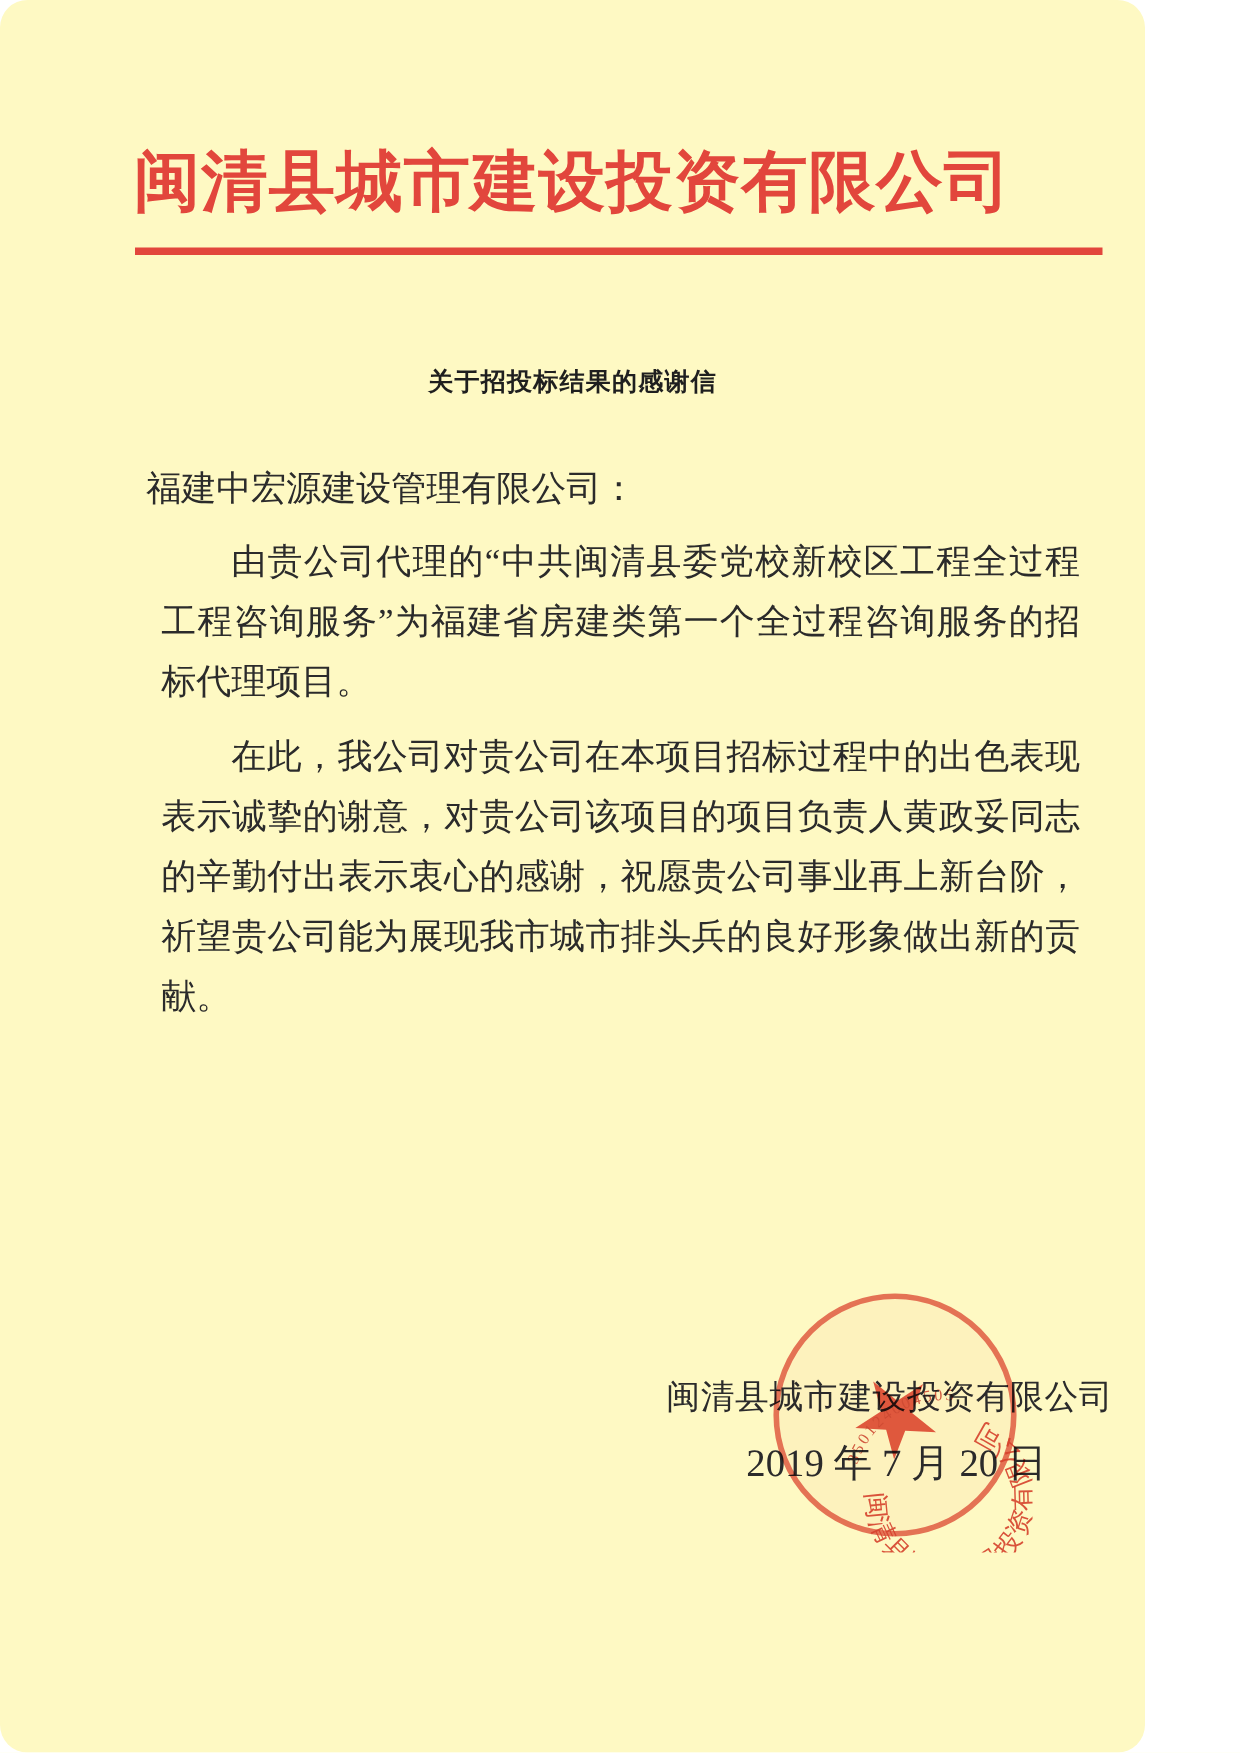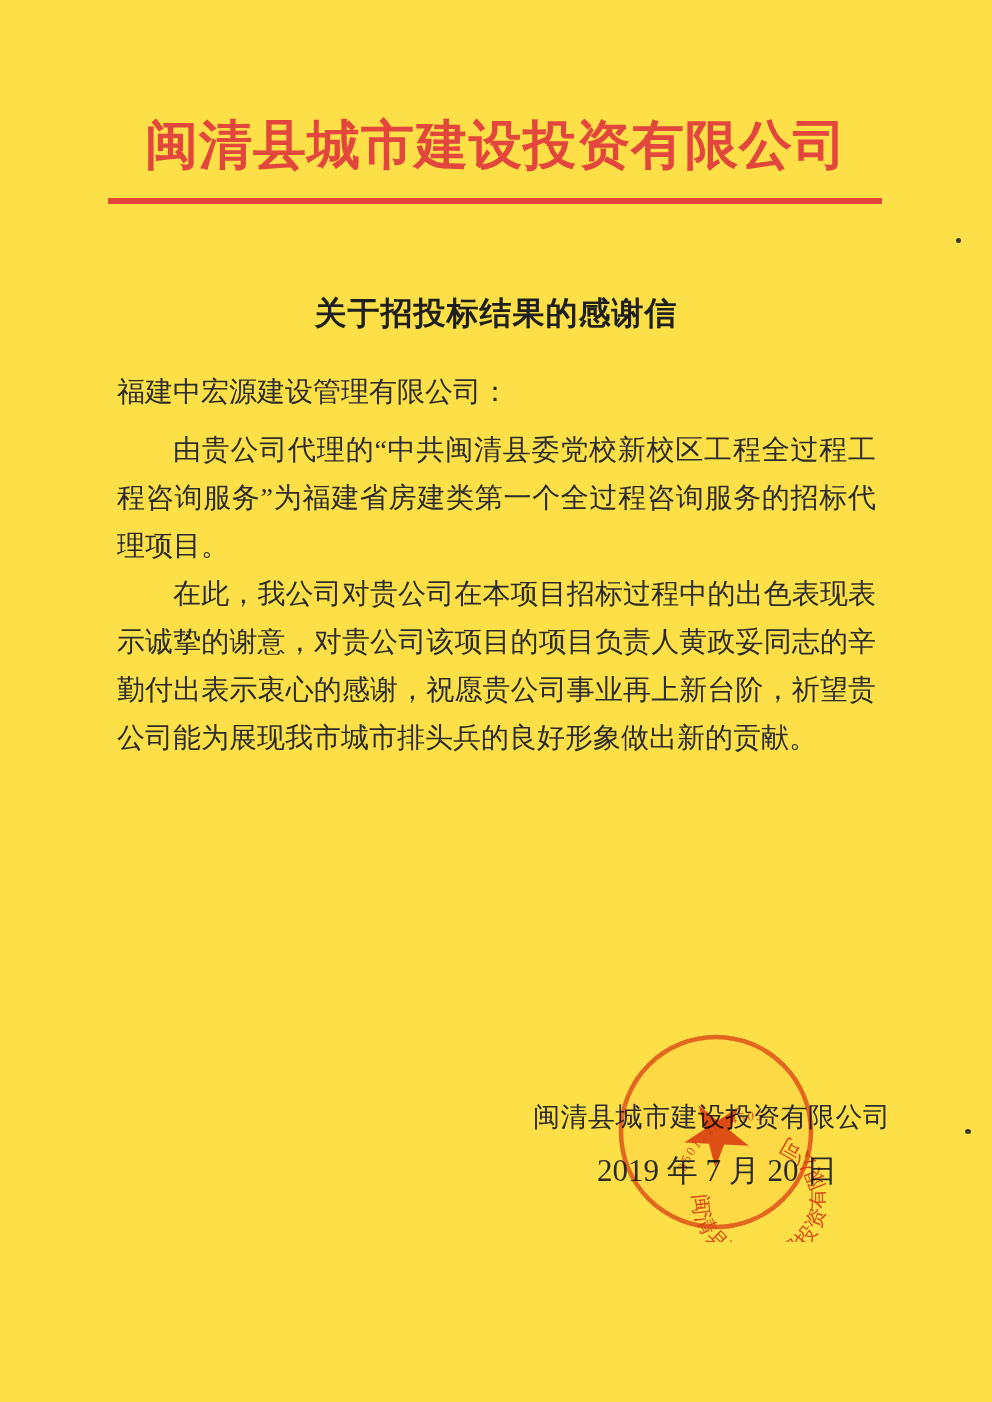--- a/index.html
+++ b/index.html
@@ -1,39 +1,39 @@
 <!DOCTYPE html>
 <html><head>
 <meta charset="utf-8">
 <style>
   html,body { margin:0; padding:0; background:#ffffff; }
   .page {
-    position:relative; width:992px; height:1402px; background:#fde047;
-    font-family:"Liberation Serif","DejaVu Serif",serif; color:#262626; overflow:hidden;
+    position:relative; width:916px; height:1402px; background:#fef9c3;
+    font-family:"Liberation Serif","DejaVu Serif",serif; color:#262626; overflow:hidden;border-radius:22px;
   }
   .letterhead-title {
     position:absolute; top:110px; left:0; width:100%; text-align:center;
     font-size:53px; font-weight:bold; letter-spacing:1px; color:#e2463c;
     font-family:"Liberation Serif","DejaVu Serif",serif; white-space:nowrap;
   }
   .letterhead-rule {
     position:absolute; top:198px; left:108px; width:774px; height:6px;
     background:#e2463c;
   }
   .doc-title {
     position:absolute; top:292px; left:0; width:100%; text-align:center;
     font-family:"Liberation Sans","DejaVu Sans",sans-serif;
-    font-size:32px; font-weight:700; color:#1f1f1f; letter-spacing:1px;
+    font-size:20px; font-weight:700; color:#1f1f1f; letter-spacing:1px;
   }
   .body-text {
     position:absolute; top:368px; left:117px; width:759px;
     font-size:28px; line-height:48px; text-align:justify; color:#2b2b2b;
   }
   .salutation { white-space:nowrap; }
-  p.para { margin:0; text-indent:2em; }
+  p.para { margin:12px; text-indent:2em; }
   p.para.first { margin-top:10px; }
   .signature-line {
     position:absolute; top:1099px; left:533px; font-size:27px;
     color:#2b2b2b; white-space:nowrap; letter-spacing:0.5px;
   }
   .date-line {
     position:absolute; top:1150px; left:597px; font-size:31px;
     color:#2b2b2b; white-space:nowrap;
   }
   .stamp {

